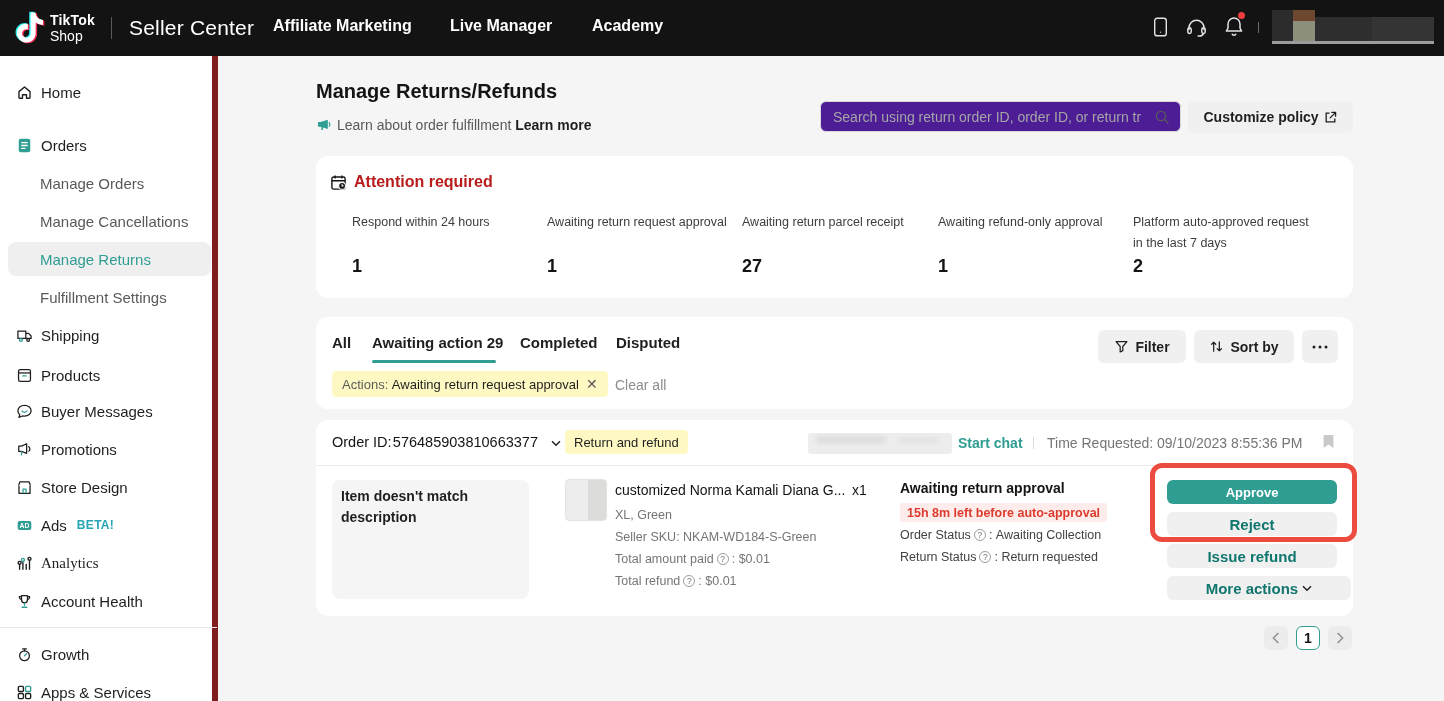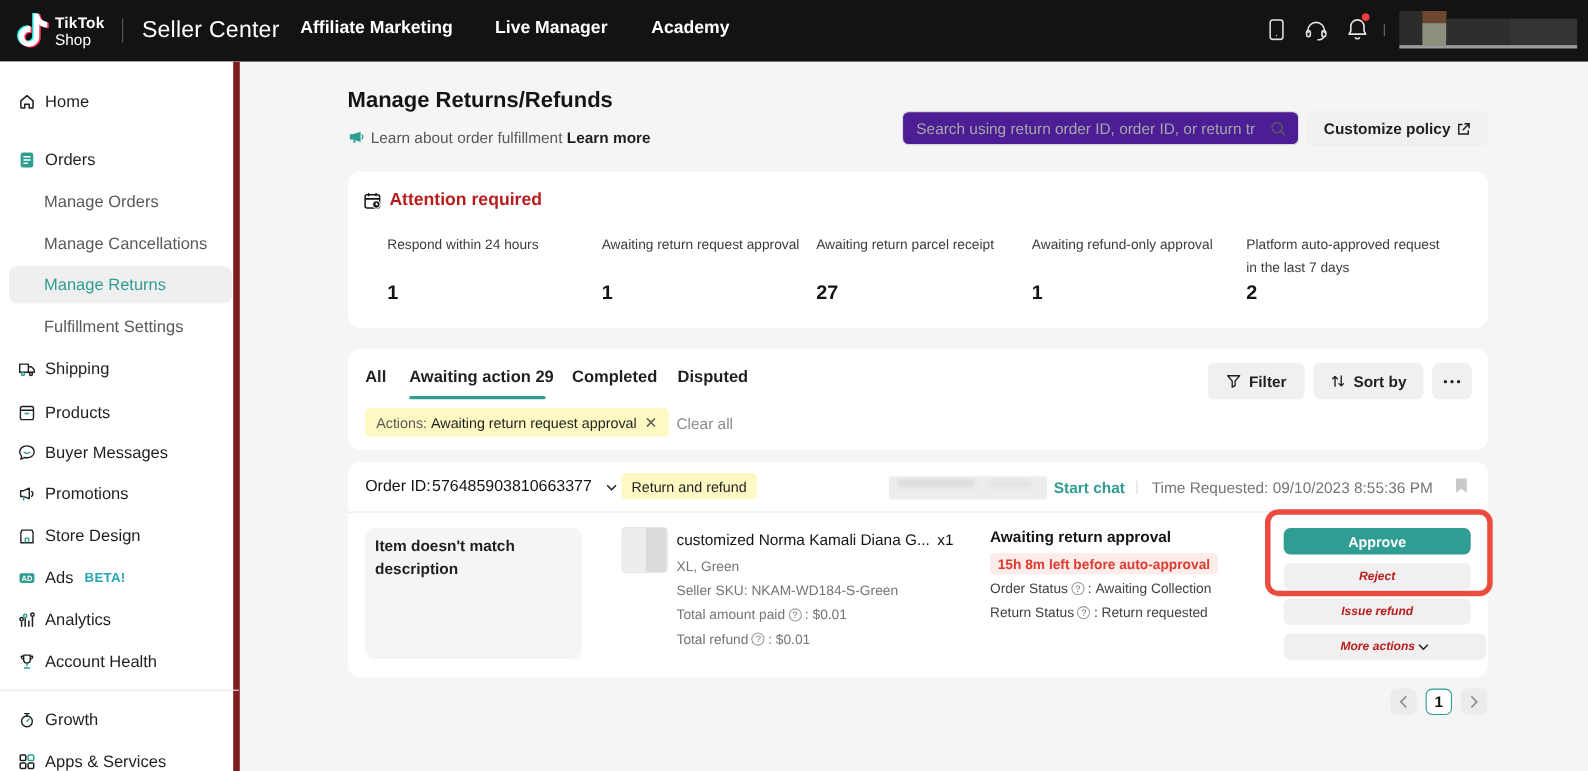--- a/index.html
+++ b/index.html
@@ -40,21 +40,21 @@
 .att-title{position:absolute;left:14px;top:17px;display:flex;align-items:center;font-size:16px;font-weight:700;color:#b91c1c;}
 .stat{position:absolute;top:56px;width:190px;}
 .stat .lb{font-size:12.5px;color:#3d3d3d;line-height:21px;}
 .stat .num{font-size:18px;font-weight:700;color:#141414;position:absolute;top:44px;left:0;}
 
 .tab{position:absolute;top:17px;font-size:15px;font-weight:600;color:#1f1f1f;}
 .tab-underline{position:absolute;left:56px;top:43px;width:124px;height:3px;background:#2f9d92;border-radius:2px;}
 .chip{background:#fef9c3;border-radius:4px;display:flex;align-items:center;font-size:13px;color:#1f1f1f;}
 
 .teal-btn{background:#2f9d92;color:#fff;border-radius:6px;display:flex;align-items:center;justify-content:center;font-size:13px;font-weight:600;}
-.gbtn{background:#f0f0f0;color:#b91c1c;border-radius:6px;display:flex;align-items:center;justify-content:center;font-size:11px;font-weight:600;font-style:italic;}
+.gbtn{background:#f0f0f0;color:#0f766e;border-radius:6px;display:flex;align-items:center;justify-content:center;font-size:15px;font-weight:600;}
 .gline{font-size:12.5px;color:#757575;display:flex;align-items:center;white-space:nowrap;}
 .qmark{display:inline-flex;width:12px;height:12px;border:1px solid #9d9d9d;border-radius:50%;align-items:center;justify-content:center;font-size:8.5px;color:#757575;margin:0 3px;flex:0 0 auto;}
 .redbox{position:absolute;left:1150px;top:463px;width:207px;height:79px;border:5px solid #ec4c3f;border-radius:12px;}
 .pgbtn{position:absolute;top:626px;width:24px;height:24px;border-radius:6px;display:flex;align-items:center;justify-content:center;}
 </style>
 </head>
 <body>
 <div id="app">
 
 <div class="topnav">
@@ -166,21 +166,21 @@
     <span>Store Design</span>
       </div>
   <div class="mi" style="top:450px;">
     <svg width="17" height="17" viewBox="0 0 16 16">
           <rect x="1.6" y="3.8" width="12.8" height="8.4" rx="1.8" fill="#2f9d92"></rect>
           <text x="8" y="10.4" font-size="6.4" font-weight="bold" fill="#fff" text-anchor="middle" font-family="Liberation Sans, sans-serif">AD</text>
         </svg>
     <span>Ads</span>
         <span class="beta">BETA!</span>
       </div>
-  <div class="mi" style="top:488px;">
+  <div class="mi" style="top:488px;font-family:Liberation Serif, serif;">
     <svg width="17" height="17" viewBox="0 0 16 16" fill="none" stroke="#1f1f1f" stroke-width="1.3" stroke-linecap="round">
           <path d="M3.4 13.4V9.8M6.5 13.4V7M9.6 13.4V9M12.7 13.4V6"></path>
           <circle cx="6.5" cy="4.6" r="1.4" stroke="#2f9d92"></circle>
           <circle cx="3.4" cy="7.4" r="1.4"></circle>
           <circle cx="12.7" cy="3.6" r="1.4"></circle>
         </svg>
     <span>Analytics</span>
       </div>
   <div class="mi" style="top:526px;">
     <svg width="17" height="17" viewBox="0 0 16 16" fill="none" stroke="#1f1f1f" stroke-width="1.2" stroke-linejoin="round">

